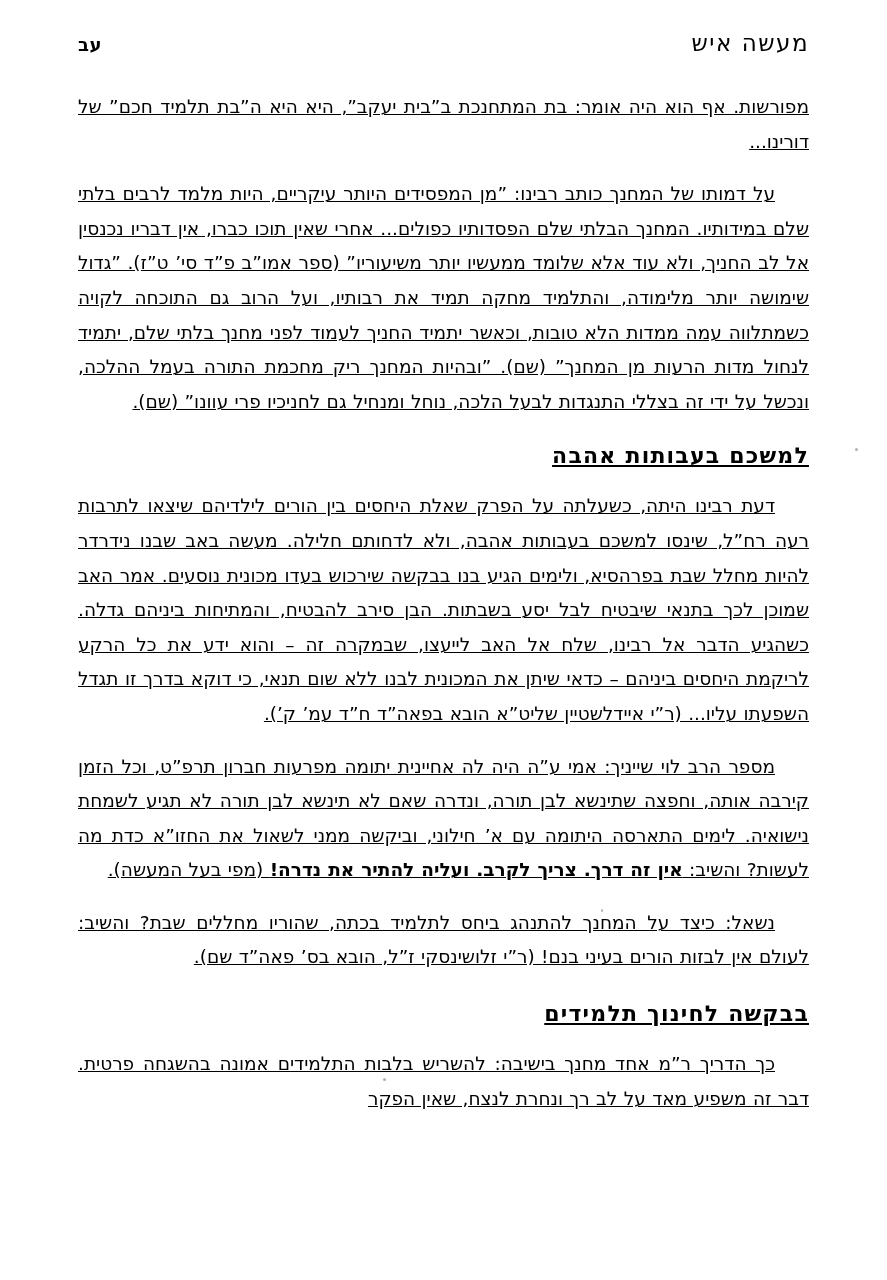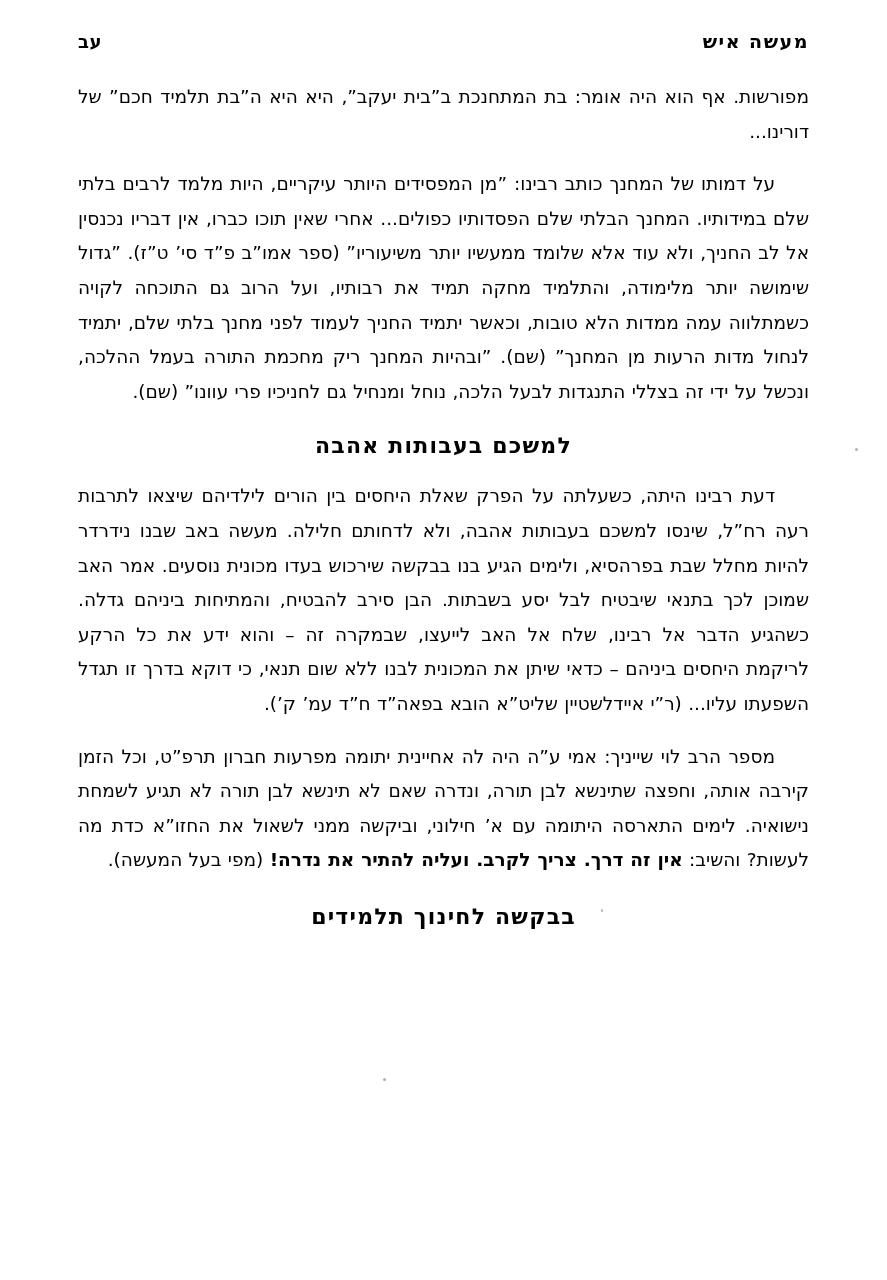--- a/index.html
+++ b/index.html
@@ -31,43 +31,44 @@
     left: 78px;
     height: 34px;
     display: flex;
     flex-direction: row;
     align-items: baseline;
     justify-content: space-between;
     direction: rtl;
   }
   .running-head .book-title {
     font-family: "DejaVu Sans", "Liberation Sans", sans-serif;
-    font-weight: bold;
-    font-size: 19px;
+    font-weight: normal;
+    font-size: 23px;
     letter-spacing: 1.5px;
     direction: rtl;
     unicode-bidi: isolate;
   }
   .running-head .folio {
     font-family: "DejaVu Sans", "Liberation Sans", sans-serif;
     font-weight: bold;
     font-size: 18px;
     letter-spacing: 0.5px;
     direction: rtl;
     unicode-bidi: isolate;
   }
   
   .column {
     position: absolute;
-    top: 80px;
+    top: 90px;
     right: 78px;
     width: 731px;
     direction: rtl;
     text-align: justify;
     text-align-last: auto;
+    text-decoration: underline;
   }
   p.body-par {
     margin: 0 0 0 0;
     padding: 0;
     font-family: "DejaVu Sans", "Liberation Sans", sans-serif;
     font-size: 18.5px;
     line-height: 34.6px;
     text-align: justify;
     text-justify: inter-word;
     direction: rtl;
@@ -85,21 +86,21 @@
     margin-top: 22px;
   }
   
   h2.section-heading {
     margin: 0;
     padding: 0;
     font-family: "DejaVu Sans", "Liberation Sans", sans-serif;
     font-weight: bold;
     font-size: 22px;
     letter-spacing: 1.2px;
-    text-align: center;
+    text-align: right;
     direction: rtl;
     unicode-bidi: isolate;
     line-height: 30px;
   }
   .heading-block {
     margin-top: 22px;
     margin-bottom: 18px;
   }
   .heading-block.tight-top {
     margin-top: 24px;
@@ -129,24 +130,26 @@
     <p class="body-par indent gap-before">על דמותו של המחנך כותב רבינו: ”מן המפסידים היותר עיקריים, היות מלמד לרבים בלתי שלם במידותיו. המחנך הבלתי שלם הפסדותיו כפולים... אחרי שאין תוכו כברו, אין דבריו נכנסין אל לב החניך, ולא עוד אלא שלומד ממעשיו יותר משיעוריו” (ספר אמו”ב פ”ד סי’ ט”ז). ”גדול שימושה יותר מלימודה, והתלמיד מחקה תמיד את רבותיו, ועל הרוב גם התוכחה לקויה כשמתלווה עמה ממדות הלא טובות, וכאשר יתמיד החניך לעמוד לפני מחנך בלתי שלם, יתמיד לנחול מדות הרעות מן המחנך” (שם). ”ובהיות המחנך ריק מחכמת התורה בעמל ההלכה, ונכשל על ידי זה בצללי התנגדות לבעל הלכה, נוחל ומנחיל גם לחניכיו פרי עוונו” (שם).</p>
 
     <div class="heading-block">
       <h2 class="section-heading">למשכם בעבותות אהבה</h2>
     </div>
 
     <p class="body-par indent">דעת רבינו היתה, כשעלתה על הפרק שאלת היחסים בין הורים לילדיהם שיצאו לתרבות רעה רח”ל, שינסו למשכם בעבותות אהבה, ולא לדחותם חלילה. מעשה באב שבנו נידרדר להיות מחלל שבת בפרהסיא, ולימים הגיע בנו בבקשה שירכוש בעדו מכונית נוסעים. אמר האב שמוכן לכך בתנאי שיבטיח לבל יסע בשבתות. הבן סירב להבטיח, והמתיחות ביניהם גדלה. כשהגיע הדבר אל רבינו, שלח אל האב לייעצו, שבמקרה זה – והוא ידע את כל הרקע לריקמת היחסים ביניהם – כדאי שיתן את המכונית לבנו ללא שום תנאי, כי דוקא בדרך זו תגדל השפעתו עליו... (ר”י איידלשטיין שליט”א הובא בפאה”ד ח”ד עמ’ ק’).</p>
 
     <p class="body-par indent gap-before"><span>מספר הרב לוי שייניך: אמי ע”ה היה לה אחיינית יתומה מפרעות חברון תרפ”ט, וכל הזמן קירבה אותה, וחפצה שתינשא לבן תורה, ונדרה שאם לא תינשא לבן תורה לא תגיע לשמחת נישואיה. לימים התארסה היתומה עם א’ חילוני, וביקשה ממני לשאול את החזו”א כדת מה לעשות? והשיב: </span><span class="bold-run">אין זה דרך. צריך לקרב. ועליה להתיר את נדרה!</span><span> (מפי בעל המעשה).</span></p>
 
+    <p class="body-par indent gap-before">נשאל: כיצד על המחנך להתנהג ביחס לתלמיד בכתה, שהוריו מחללים שבת? והשיב: לעולם אין לבזות הורים בעיני בנם! (ר”י זלושינסקי ז”ל, הובא בס’ פאה”ד שם).</p>
 
     <div class="heading-block tight-top">
       <h2 class="section-heading">בבקשה לחינוך תלמידים</h2>
     </div>
 
+    <p class="body-par indent">כך הדריך ר”מ אחד מחנך בישיבה: להשריש בלבות התלמידים אמונה בהשגחה פרטית. דבר זה משפיע מאד על לב רך ונחרת לנצח, שאין הפקר</p>
 
   </div>
 
   <span class="speck" style="left:383px;top:1078px;width:3px;height:3px;"></span>
   <span class="speck" style="left:601px;top:909px;width:2px;height:3px;"></span>
   <span class="speck" style="left:855px;top:448px;width:3px;height:3px;"></span>
 </div>
 
 </body></html>

